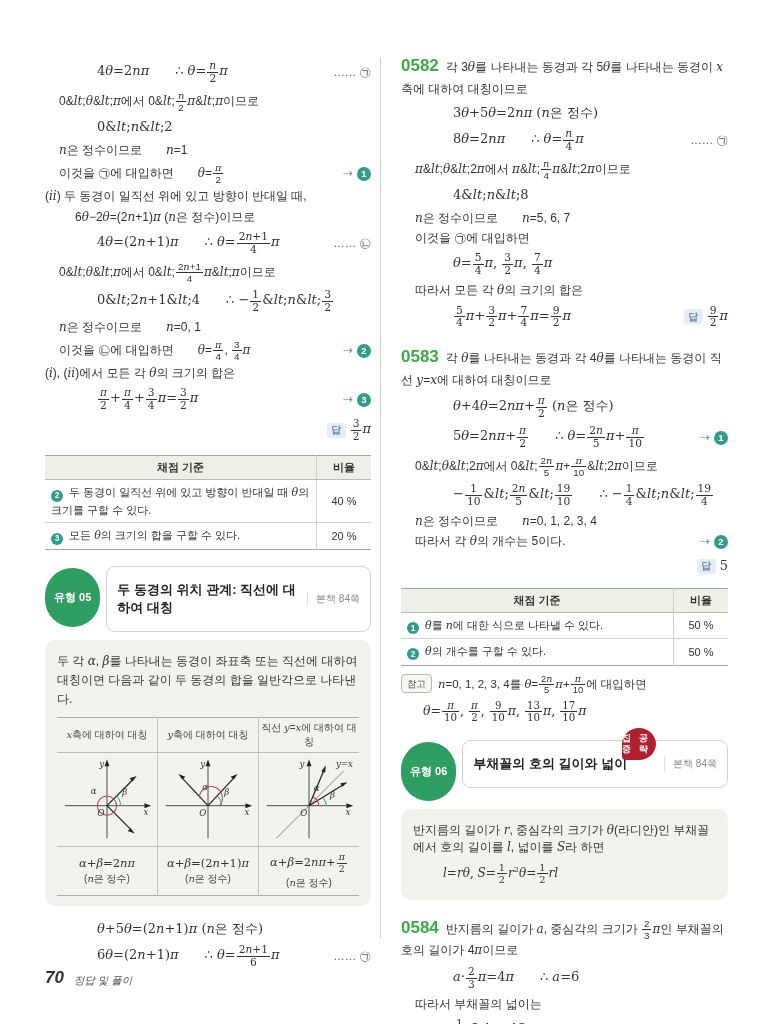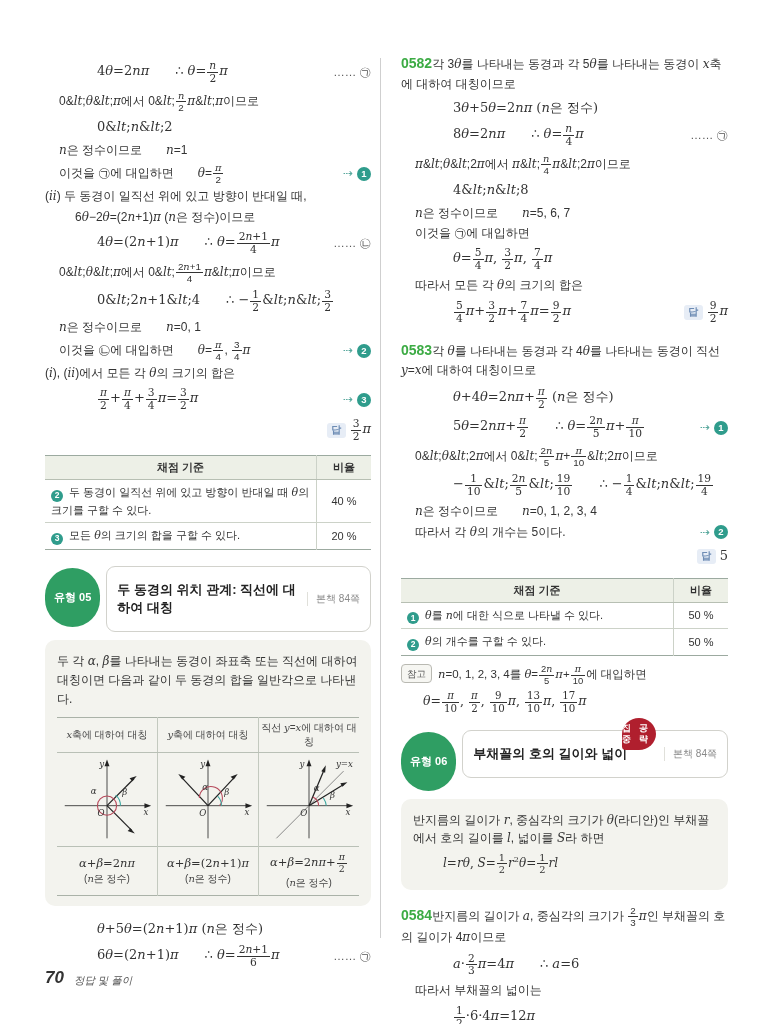--- a/index.html
+++ b/index.html
@@ -31,21 +31,21 @@
   
   .frac{display:inline-block;text-align:center;font-size:0.82em;line-height:1.12;vertical-align:-0.62em;margin:0 1px;}
   .fn{display:block;padding:0 2px;}
   .fd{display:block;border-top:1px solid #333;padding:0 2px;}
   sup{font-size:0.68em;}
 
   
   .problem{margin:14px 0 12px 0;}
   .intro{margin:0 0 4px 0;font-size:12px;line-height:1.62;}
   .intro i{font-family:"DejaVu Serif","Liberation Serif",serif;font-style:italic;}
-  .pnum{color:#3cab44;font-weight:bold;font-size:14px;}
+  .pnum{color:#3cab44;font-weight:bold;font-size:17px;margin-right:7px;}
 
   
   .score{width:100%;border-collapse:collapse;margin:12px 0 4px 0;font-size:11px;
          border-top:1.5px solid #9caaa0;border-bottom:1.5px solid #9caaa0;}
   .score th{background:#edf0e7;font-weight:bold;color:#333;padding:4px 6px;border-bottom:1px solid #b7bfb3;}
   .score td{padding:4px 6px;border-top:1px solid #ccd2c8;vertical-align:middle;line-height:1.5;}
   .score .pct-h,.score .pct{width:42px;text-align:center;border-left:1px solid #ccd2c8;}
   .score td i{font-family:"DejaVu Serif","Liberation Serif",serif;font-style:italic;}
 
   

